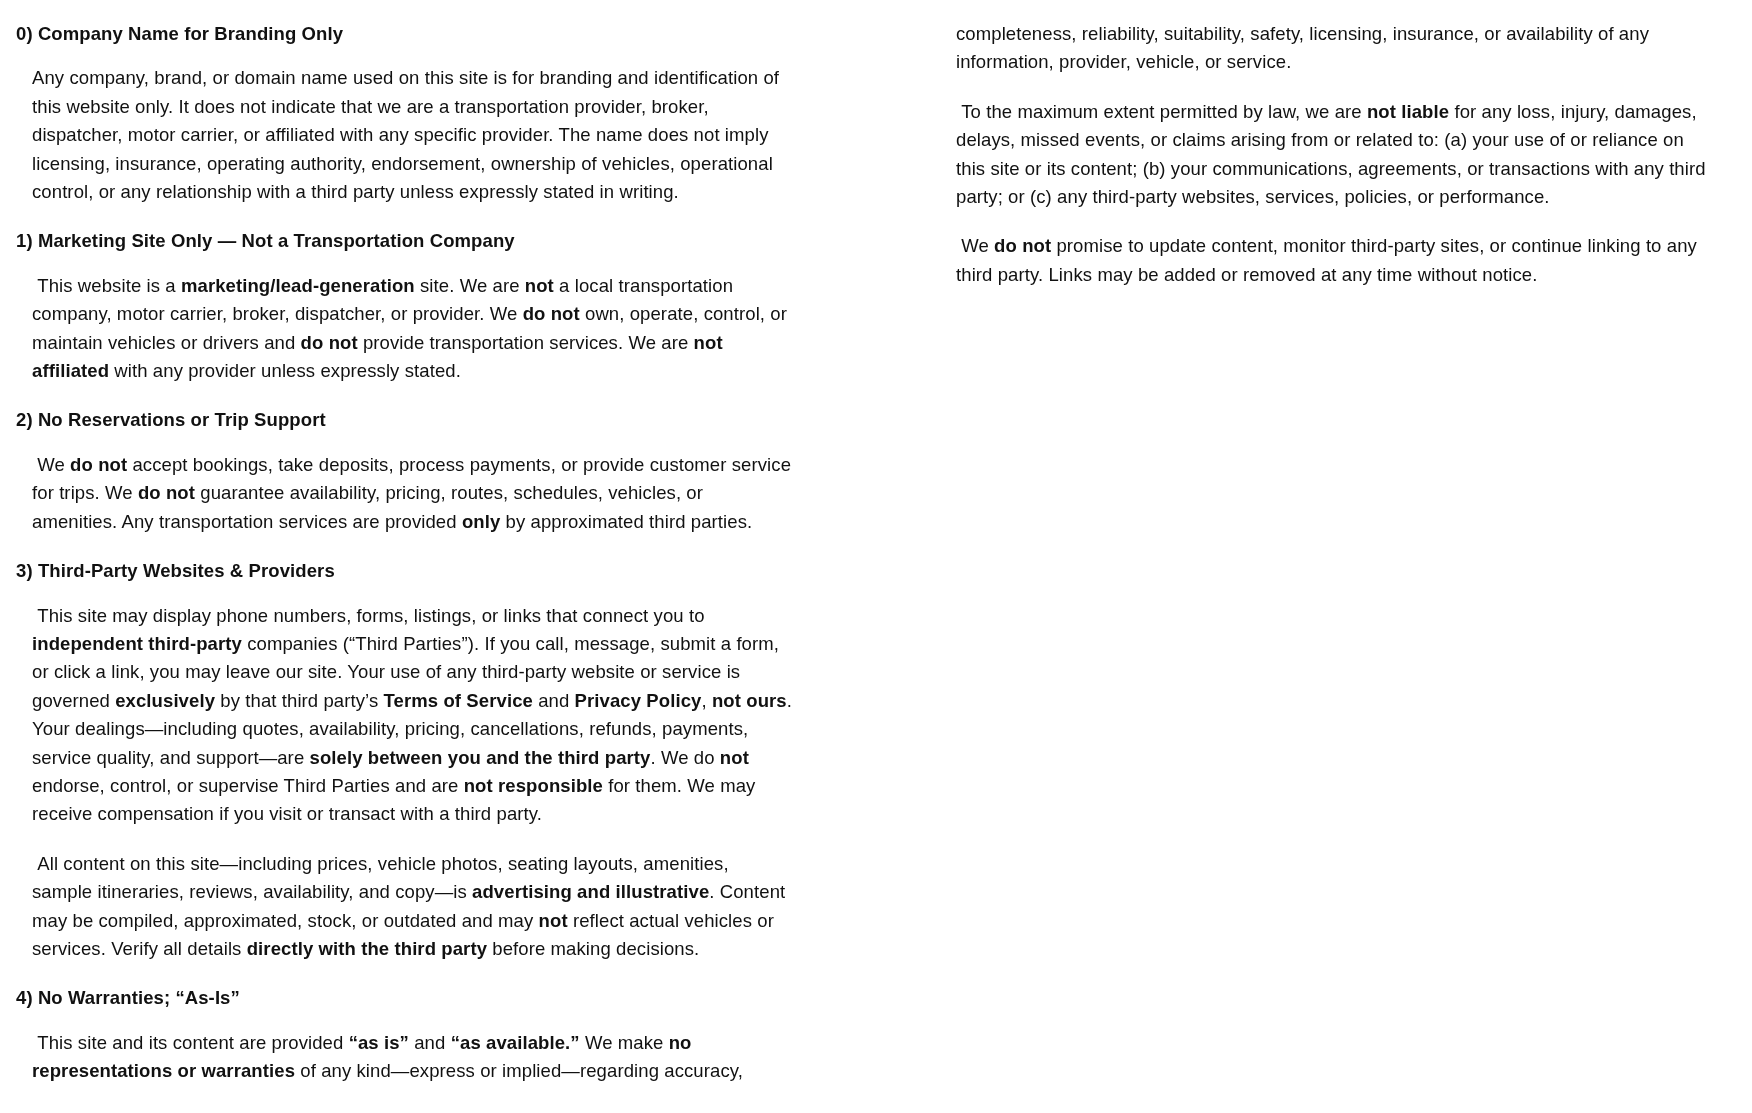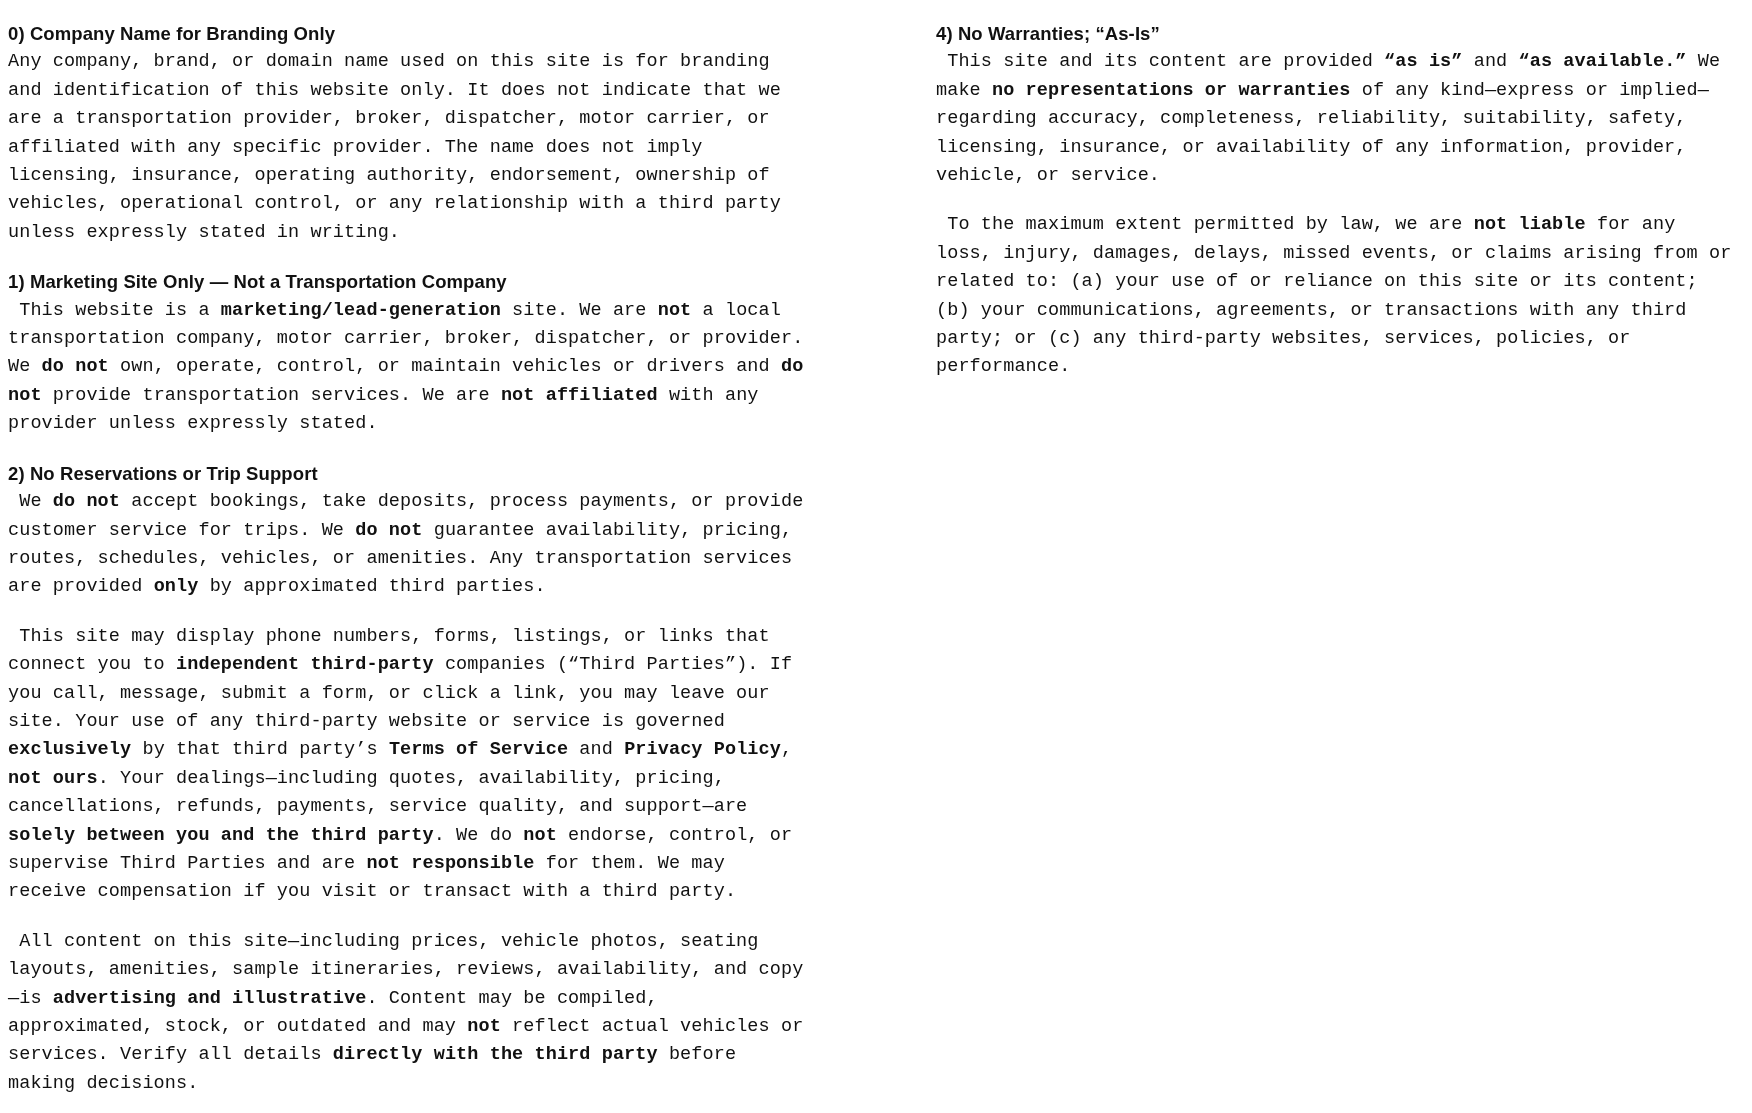--- a/index.html
+++ b/index.html
@@ -11,43 +11,42 @@
   .doc {
     position: relative;
     width: 1752px;
     height: 1113px;
     background: #ffffff;
     overflow: hidden;
     font-family: "Liberation Sans", "DejaVu Sans", sans-serif;
   }
   .columns {
     height: 100%;
-    padding: 20px 20px 0 8px;
+    padding: 20px 20px 0 16px;
     column-count: 2;
     column-gap: 132px;
     column-fill: auto;
     color: #111111;
     font-size: 18.5px;
     line-height: 28.4px;
     letter-spacing: 0.1px;
   }
   .section {
     margin: 0 0 21px 0;
   }
   .section-heading {
     margin: 0;
     font-size: 18.5px;
     line-height: 28.4px;
     font-weight: 700;
   }
   .section-body {
-    margin: 0;
+    margin: 16px;
     white-space: pre-wrap;
     font-weight: 400;
-    font-family: Liberation Mono, monospace;
   }
   .section-body strong {
     font-weight: 700;
     text-align: right;
   }
 </style>
 </head>
 <body>
 
 <div class="doc">
@@ -61,32 +60,34 @@
     <h3 class="section-heading">1) Marketing Site Only — Not a Transportation Company</h3>
     <p class="section-body"><span> This website is a </span><strong>marketing/lead-generation</strong><span> site. We are </span><strong>not</strong><span> a local transportation company, motor carrier, broker, dispatcher, or provider. We </span><strong>do not</strong><span> own, operate, control, or maintain vehicles or drivers and </span><strong>do not</strong><span> provide transportation services. We are </span><strong>not affiliated</strong><span> with any provider unless expressly stated.</span></p>
   </section>
 
   <section class="section">
     <h3 class="section-heading">2) No Reservations or Trip Support</h3>
     <p class="section-body"><span> We </span><strong>do not</strong><span> accept bookings, take deposits, process payments, or provide customer service for trips. We </span><strong>do not</strong><span> guarantee availability, pricing, routes, schedules, vehicles, or amenities. Any transportation services are provided </span><strong>only</strong><span> by approximated third parties.</span></p>
   </section>
 
   <section class="section">
+    <h3 class="section-heading">3) Third-Party Websites &amp; Providers</h3>
     <p class="section-body"><span> This site may display phone numbers, forms, listings, or links that connect you to </span><strong>independent third-party</strong><span> companies (“Third Parties”). If you call, message, submit a form, or click a link, you may leave our site. Your use of any third-party website or service is governed </span><strong>exclusively</strong><span> by that third party’s </span><strong>Terms of Service</strong><span> and </span><strong>Privacy Policy</strong><span>, </span><strong>not ours</strong><span>. Your dealings—including quotes, availability, pricing, cancellations, refunds, payments, service quality, and support—are </span><strong>solely between you and the third party</strong><span>. We do </span><strong>not</strong><span> endorse, control, or supervise Third Parties and are </span><strong>not responsible</strong><span> for them. We may receive compensation if you visit or transact with a third party.</span></p>
   </section>
 
   <section class="section">
     <p class="section-body"><span> All content on this site—including prices, vehicle photos, seating layouts, amenities, sample itineraries, reviews, availability, and copy—is </span><strong>advertising and illustrative</strong><span>. Content may be compiled, approximated, stock, or outdated and may </span><strong>not</strong><span> reflect actual vehicles or services. Verify all details </span><strong>directly with the third party</strong><span> before making decisions.</span></p>
   </section>
 
   <section class="section">
     <h3 class="section-heading">4) No Warranties; “As-Is”</h3>
     <p class="section-body"><span> This site and its content are provided </span><strong>“as is”</strong><span> and </span><strong>“as available.”</strong><span> We make </span><strong>no representations or warranties</strong><span> of any kind—express or implied—regarding accuracy, completeness, reliability, suitability, safety, licensing, insurance, or availability of any information, provider, vehicle, or service.</span></p>
   </section>
 
   <section class="section">
     <p class="section-body"><span> To the maximum extent permitted by law, we are </span><strong>not liable</strong><span> for any loss, injury, damages, delays, missed events, or claims arising from or related to: (a) your use of or reliance on this site or its content; (b) your communications, agreements, or transactions with any third party; or (c) any third-party websites, services, policies, or performance.</span></p>
   </section>
 
   <section class="section">
+    <p class="section-body"><span> We </span><strong>do not</strong><span> promise to update content, monitor third-party sites, or continue linking to any third party. Links may be added or removed at any time without notice.</span></p>
   </section>
 </div>
 </div>
 
 </body></html>

